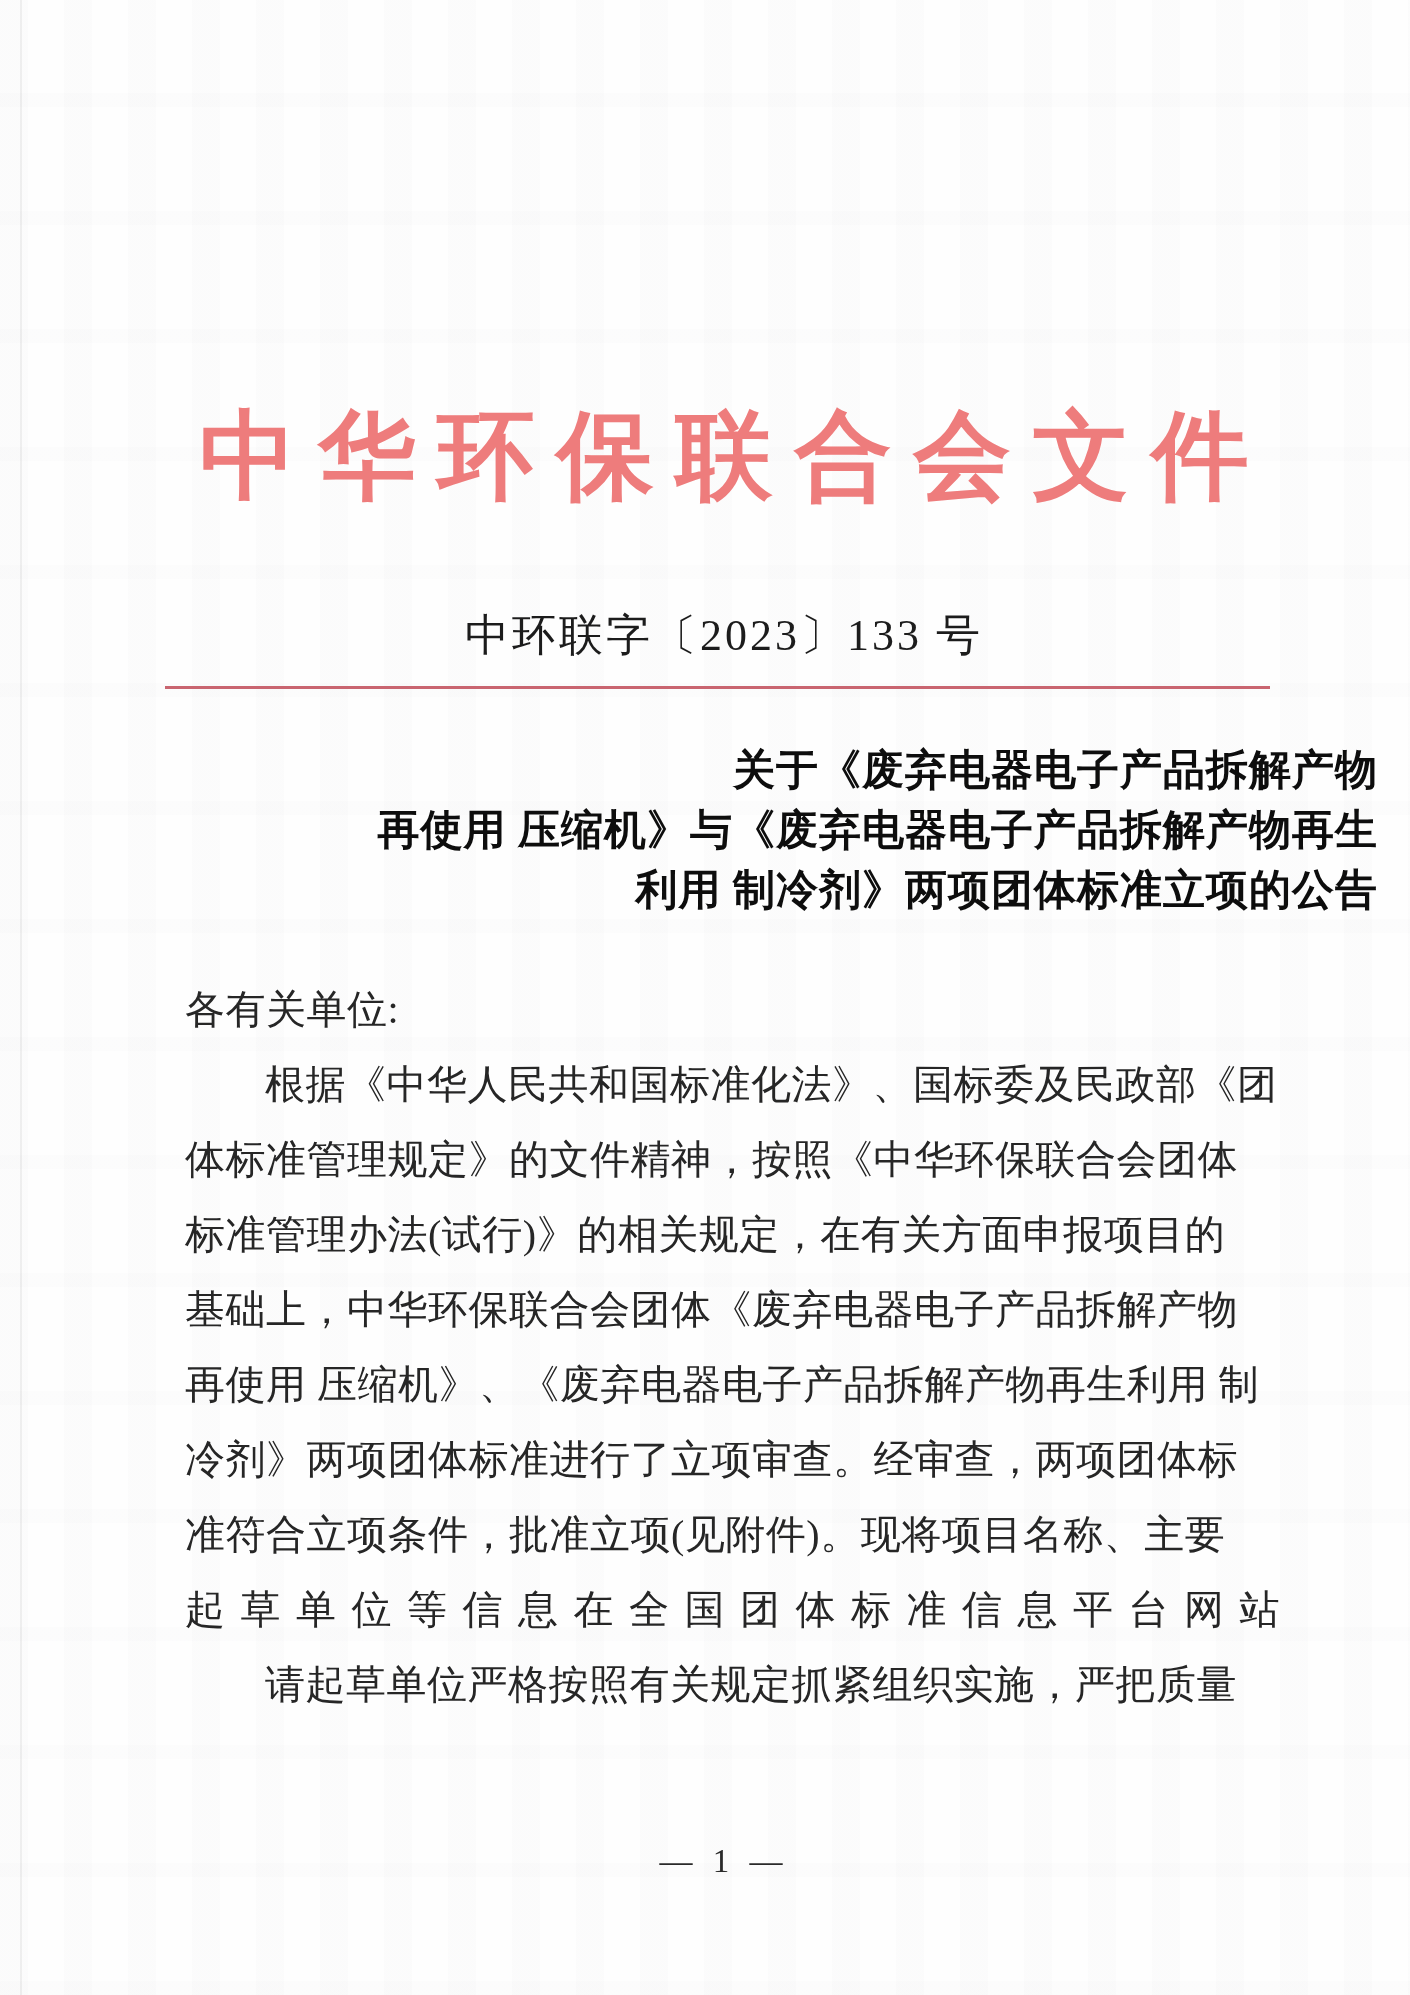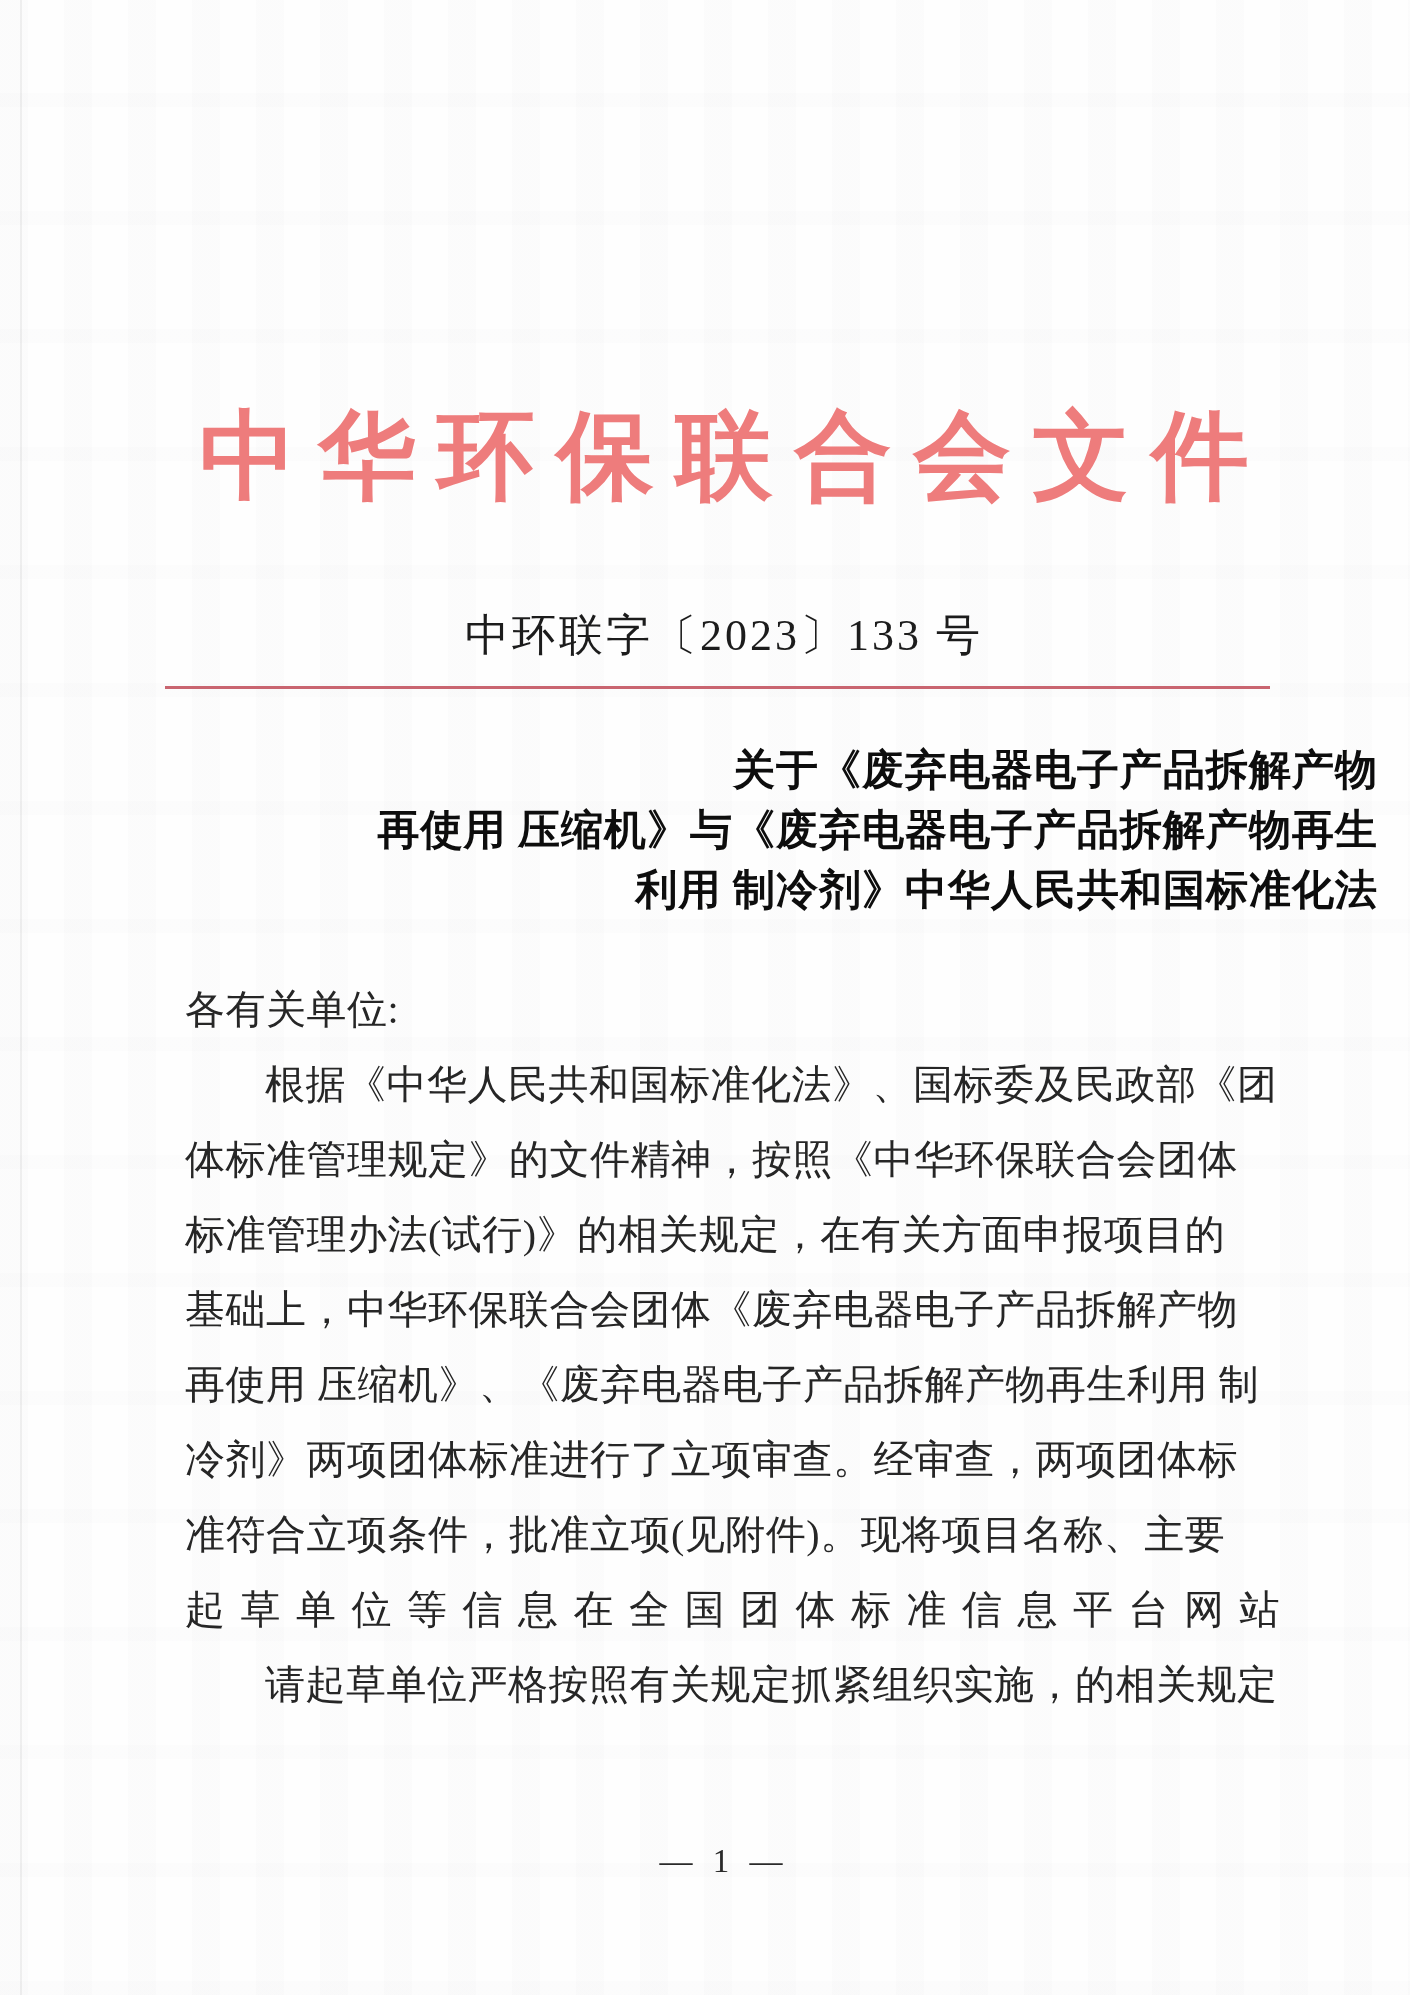--- a/index.html
+++ b/index.html
@@ -99,30 +99,30 @@
 
   <div class="org-title">中华环保联合会文件</div>
 
   <div class="doc-number">中环联字〔2023〕133 号</div>
 
   <div class="red-rule"></div>
 
   <div class="doc-title">
     <div class="title-line">关于《废弃电器电子产品拆解产物</div>
     <div class="title-line">再使用 压缩机》与《废弃电器电子产品拆解产物再生</div>
-    <div class="title-line">利用 制冷剂》中华人民共和国标准化法</div>
+    <div class="title-line">利用 制冷剂》两项团体标准立项的公告</div>
   </div>
 
   <div class="body-text">
     <div class="line">各有关单位:</div>
     <div class="line indent">根据《中华人民共和国标准化法》、国标委及民政部《团</div>
     <div class="line">体标准管理规定》的文件精神，按照《中华环保联合会团体</div>
     <div class="line">标准管理办法(试行)》的相关规定，在有关方面申报项目的</div>
     <div class="line">基础上，中华环保联合会团体《废弃电器电子产品拆解产物</div>
     <div class="line">再使用 压缩机》、《废弃电器电子产品拆解产物再生利用 制</div>
     <div class="line">冷剂》两项团体标准进行了立项审查。经审查，两项团体标</div>
     <div class="line">准符合立项条件，批准立项(见附件)。现将项目名称、主要</div>
     <div class="line spread">起草单位等信息在全国团体标准信息平台网站</div>
-    <div class="line indent">请起草单位严格按照有关规定抓紧组织实施，的相关规定</div>
+    <div class="line indent">请起草单位严格按照有关规定抓紧组织实施，严把质量</div>
   </div>
 
   <div class="page-number">— 1 —</div>
 </div>
 
 </body></html>

